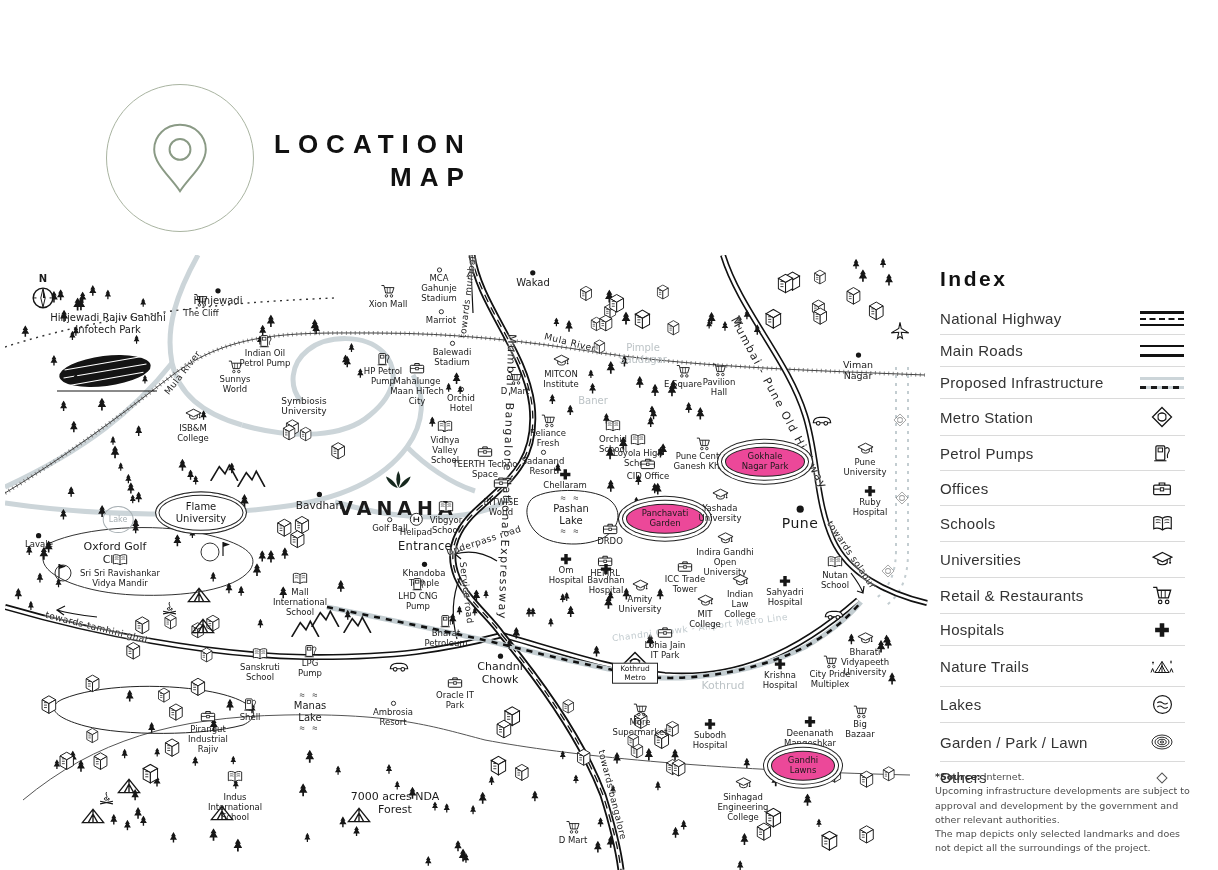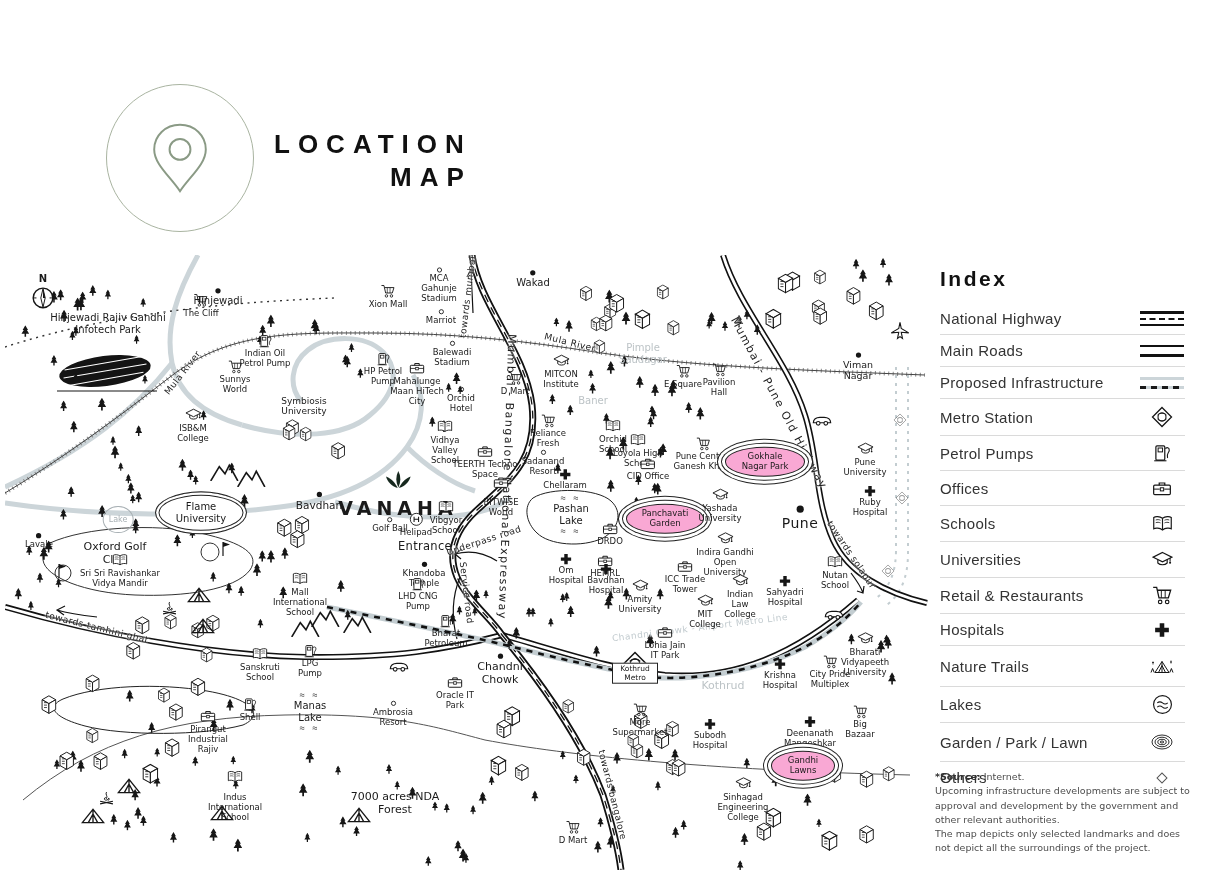--- a/index.html
+++ b/index.html
@@ -23,21 +23,21 @@
   .lm-area .lb{color:#bcc3c6;}
   .lm-compass{flex-direction:column-reverse;}
   .lm-compass .lb{font-size:10px;font-weight:700;}
   .lm-city-dot .lb{font-size:14px;letter-spacing:.5px;}
   .lm-entrance .lb{font-size:11.5px;font-weight:500;letter-spacing:.3px;}
   .lm-logo .lb{font-size:19px;font-weight:700;letter-spacing:5px;max-width:none;}
   .lm-metro svg.ic{width:26px;height:26px;}
   .lm-metro .lb{border:1px solid #222;background:#fff;padding:1px 2px;font-size:7.5px;margin-top:-15px;}
   .lm-oval .lb{border:1.3px solid #222;border-radius:50%;padding:9px 13px;background:#fff;
                box-shadow:inset 0 0 0 2.5px #fff,inset 0 0 0 3.5px #222;}
-  .lm-garden .lb{border:1px solid #222;border-radius:50%;padding:4px 11px;background:#f9a8d4;
+  .lm-garden .lb{border:1px solid #222;border-radius:50%;padding:4px 11px;background:#ec4899;
                  box-shadow:0 0 0 3px #fff,0 0 0 4px #222,0 0 0 7px #fff,0 0 0 8px #222;}
   .lm-lake::before,.lm-lake::after{content:"\2248 \2009 \2248";color:#222;font-size:9px;line-height:.9;letter-spacing:3px;}
   .lm-lake-small .lb{border:1px solid #a8b0b4;border-radius:50%;padding:8px 5px;color:#a8b0b4;font-size:8px;}
   .rl{position:absolute;z-index:2;white-space:nowrap;color:#1a1a1a;
       font:9px/1 "DejaVu Sans",sans-serif;letter-spacing:.5px;
       text-shadow:0 0 2px #fff,0 0 3px #fff;transform:translate(-50%,-50%);}
   .rl.big{font-size:11px;letter-spacing:1.5px;}
   .rl.gray{color:#c2cbcf;}
 
   

